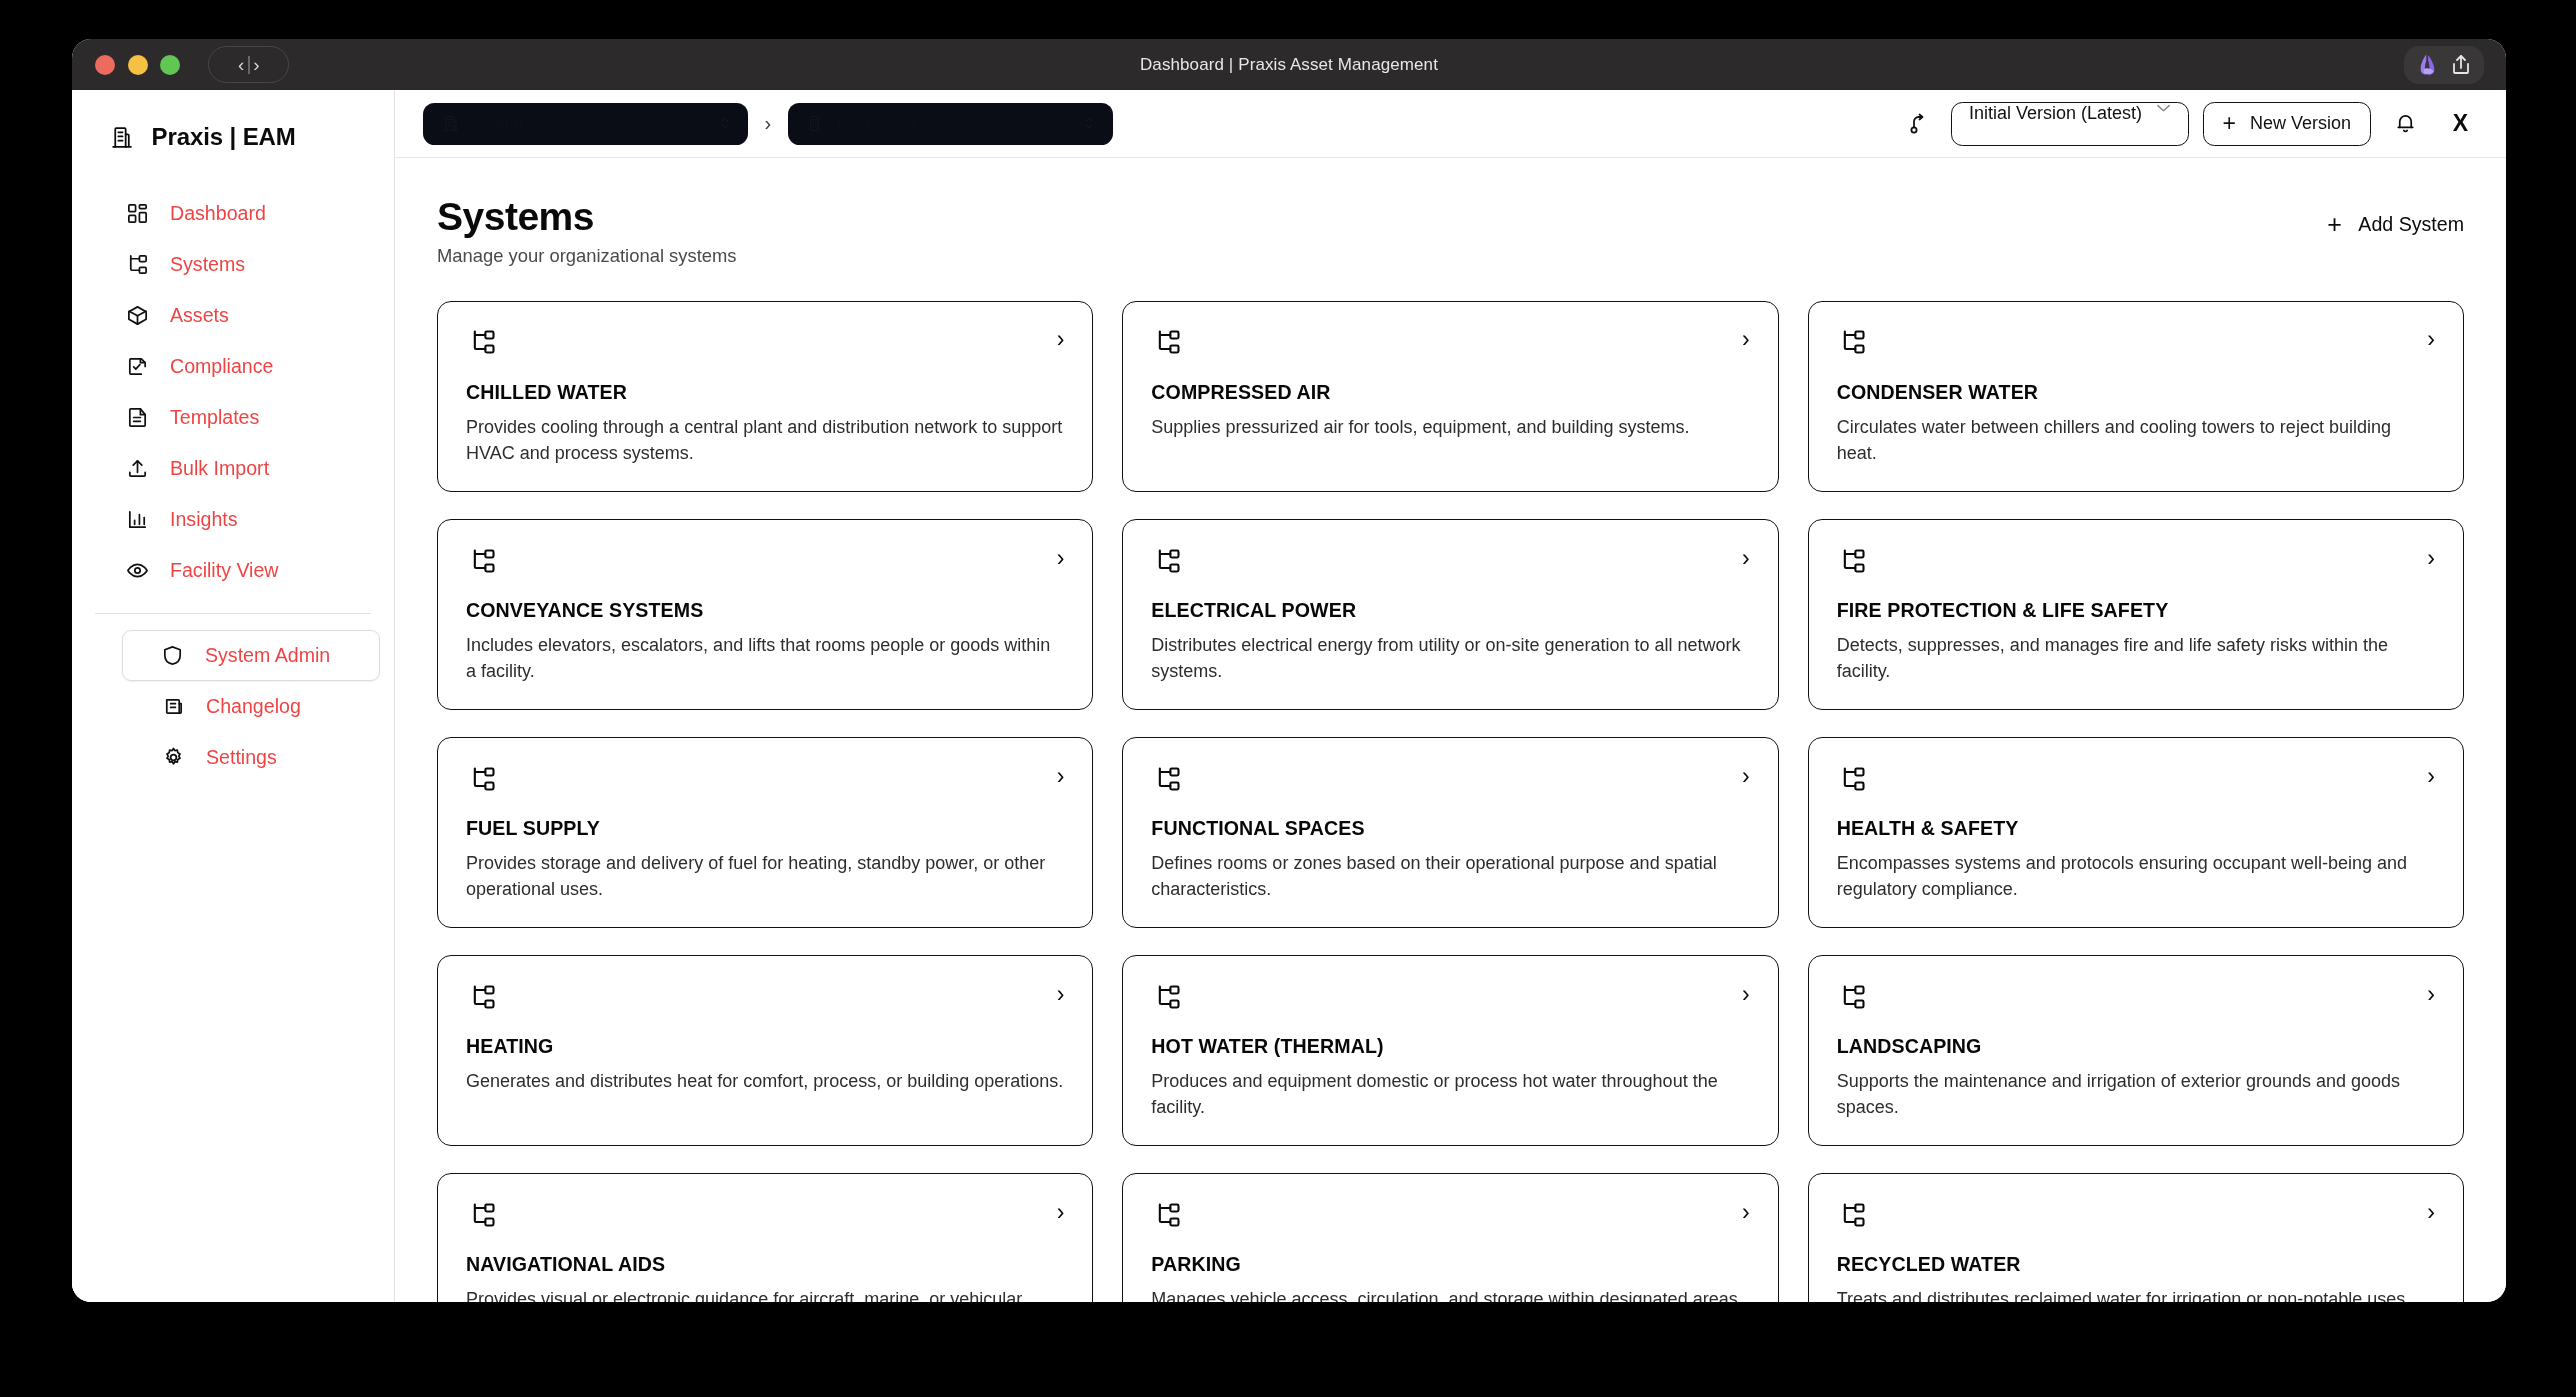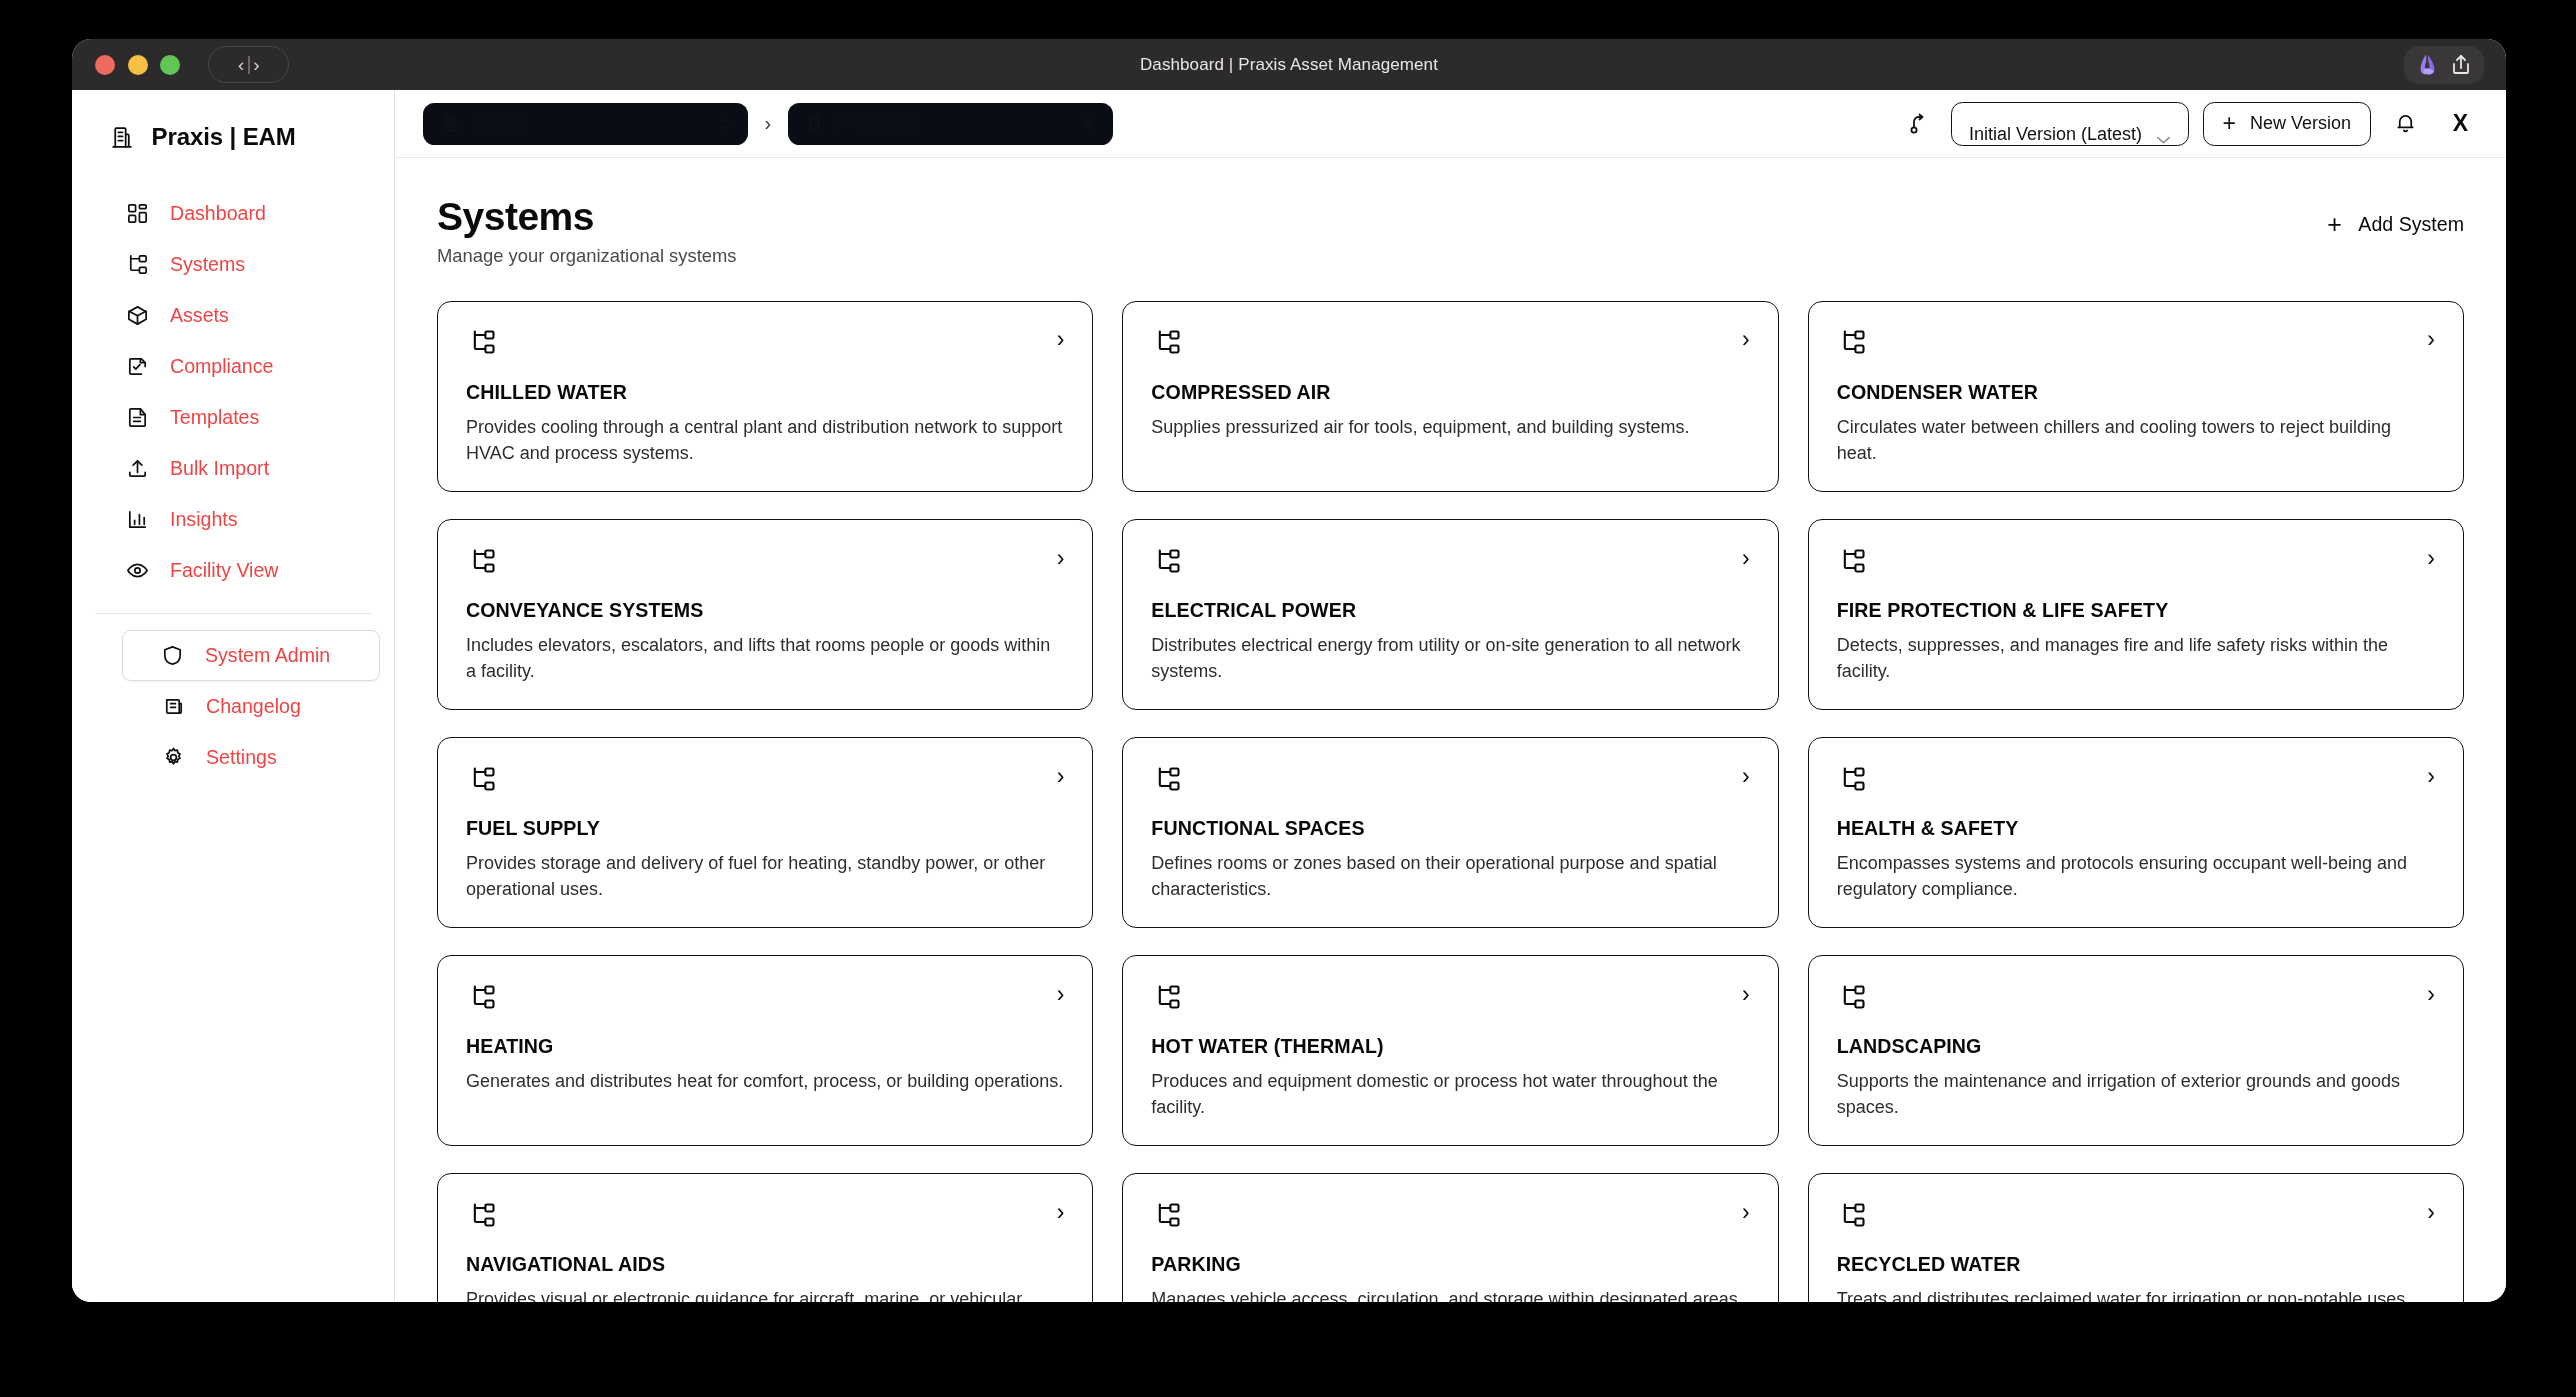--- a/index.html
+++ b/index.html
@@ -133,21 +133,21 @@
   .crumb .csel { font-size: 15px; }
   .crumbsep { font-size: 20px; color: #3a3a3a; padding: 0 2.5px; }
 
   .topspacer { flex: 1; }
 
   .branchicon { width: 29px; height: 29px; display:flex; align-items:center; justify-content:center; margin-right: 3.8px; }
 
   .verselect {
     height: 44px;
     border: 1.3px solid #111; border-radius: 11.4px;
-    display: flex; align-items: flex-end; gap: 14px;
+    display: flex; align-items: flex-start; gap: 14px;
     padding: 0 16.5px;
     font-size: 18px; color: #111;
     background: #fff;
   }
   .verselect .chevd { font-size: 15px; color: #8a8a8a; }
 
   .newversion {
     height: 44px;
     border: 1.3px solid #111; border-radius: 11.4px;
     display: flex; align-items: center; gap: 14px;

